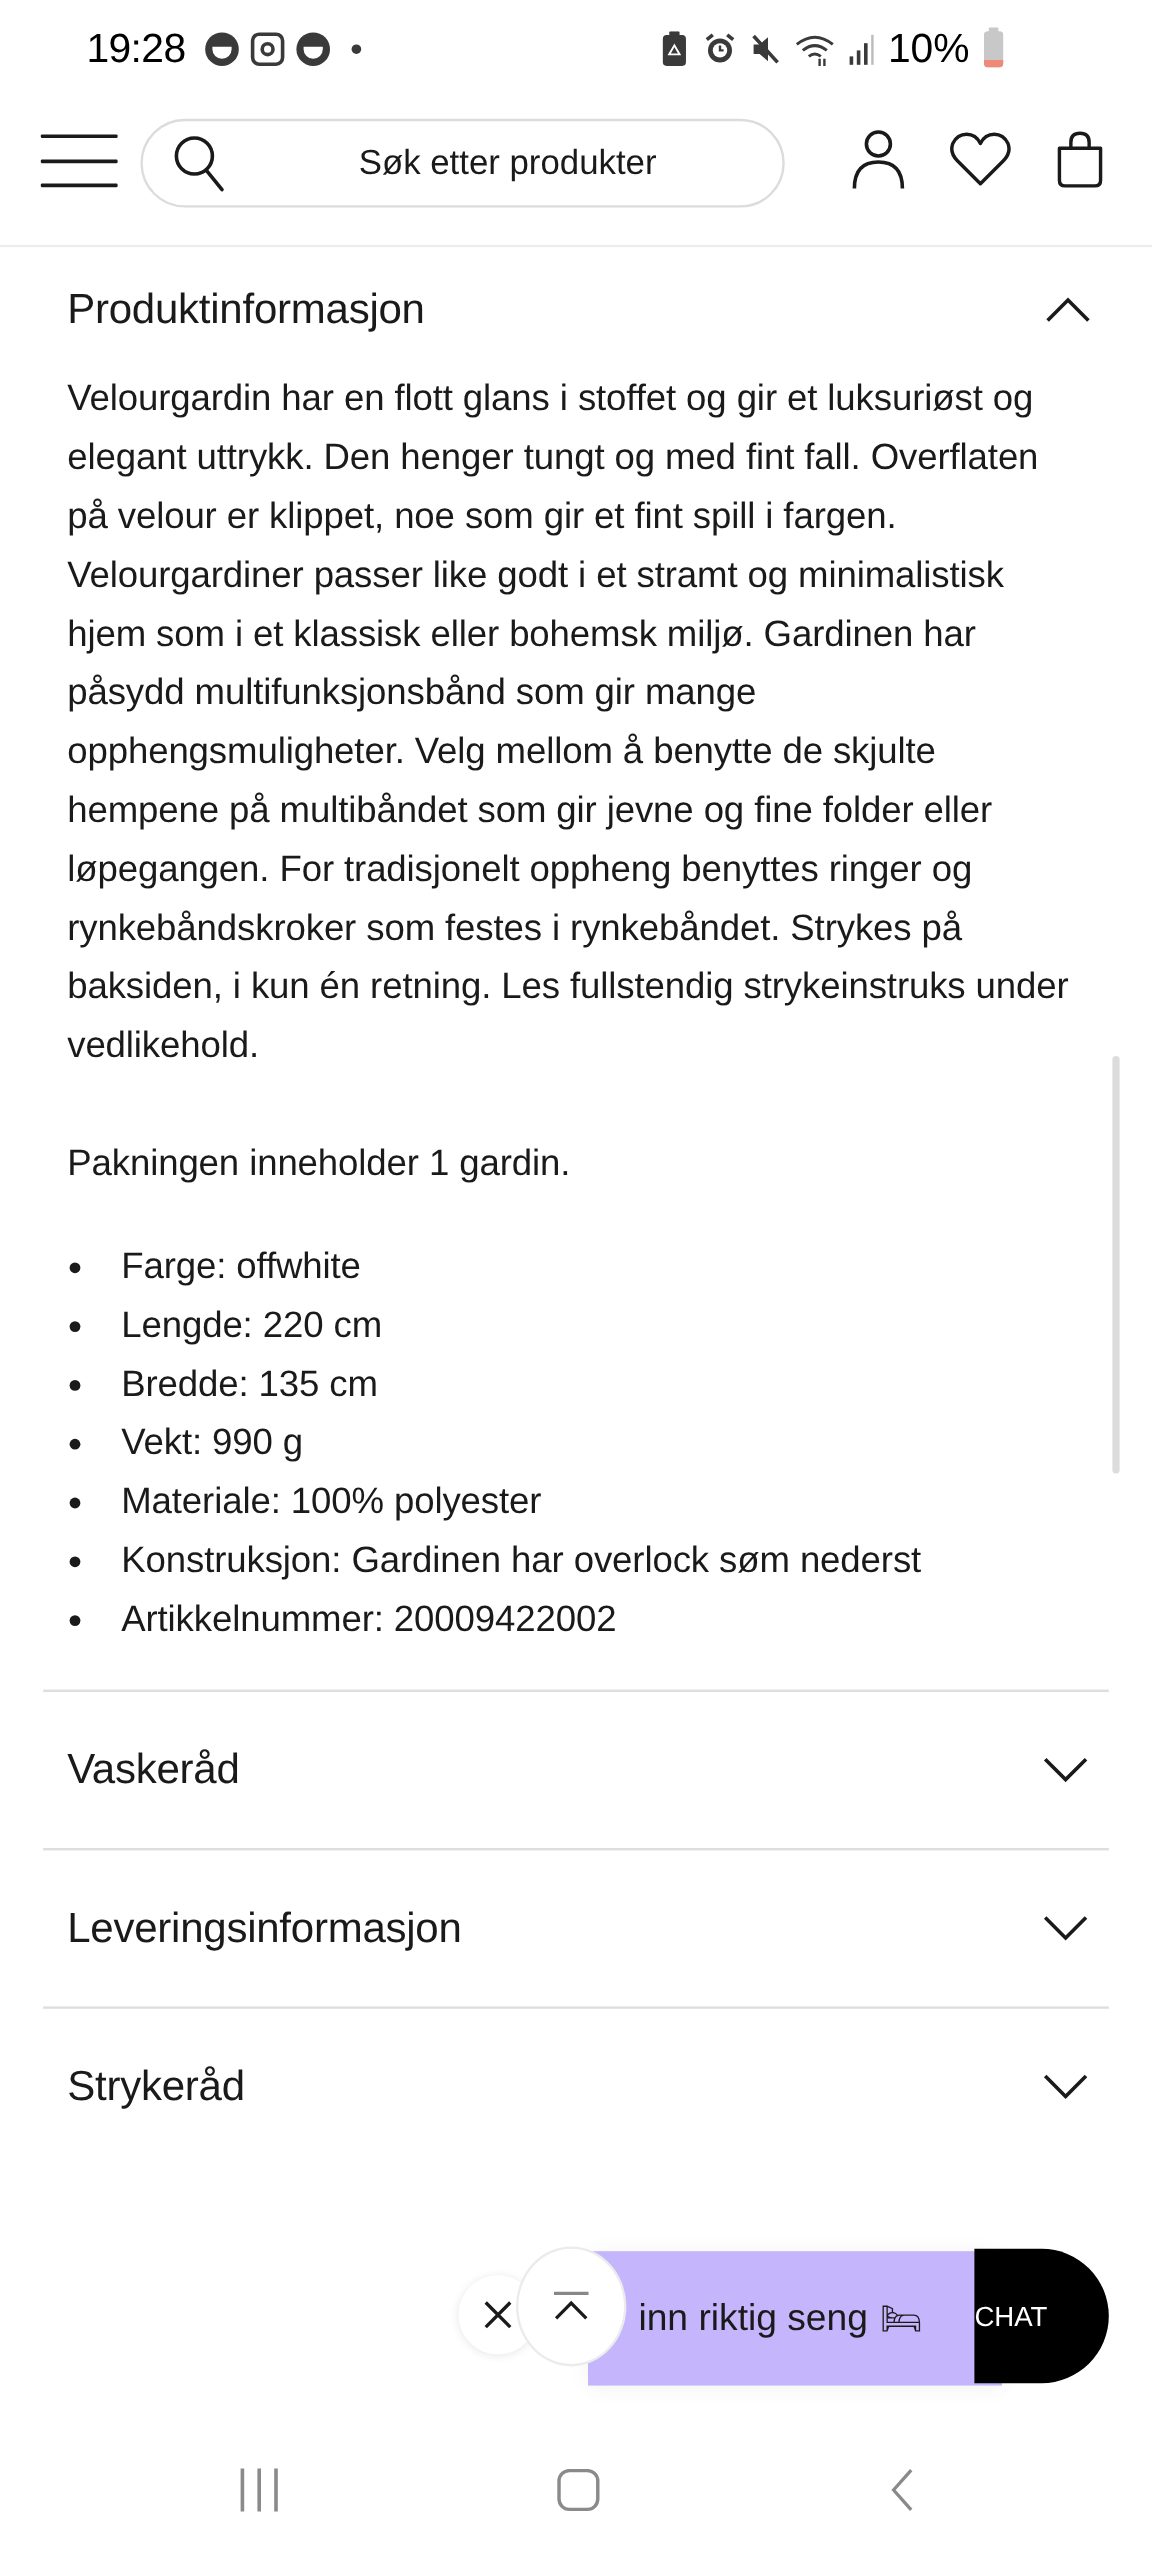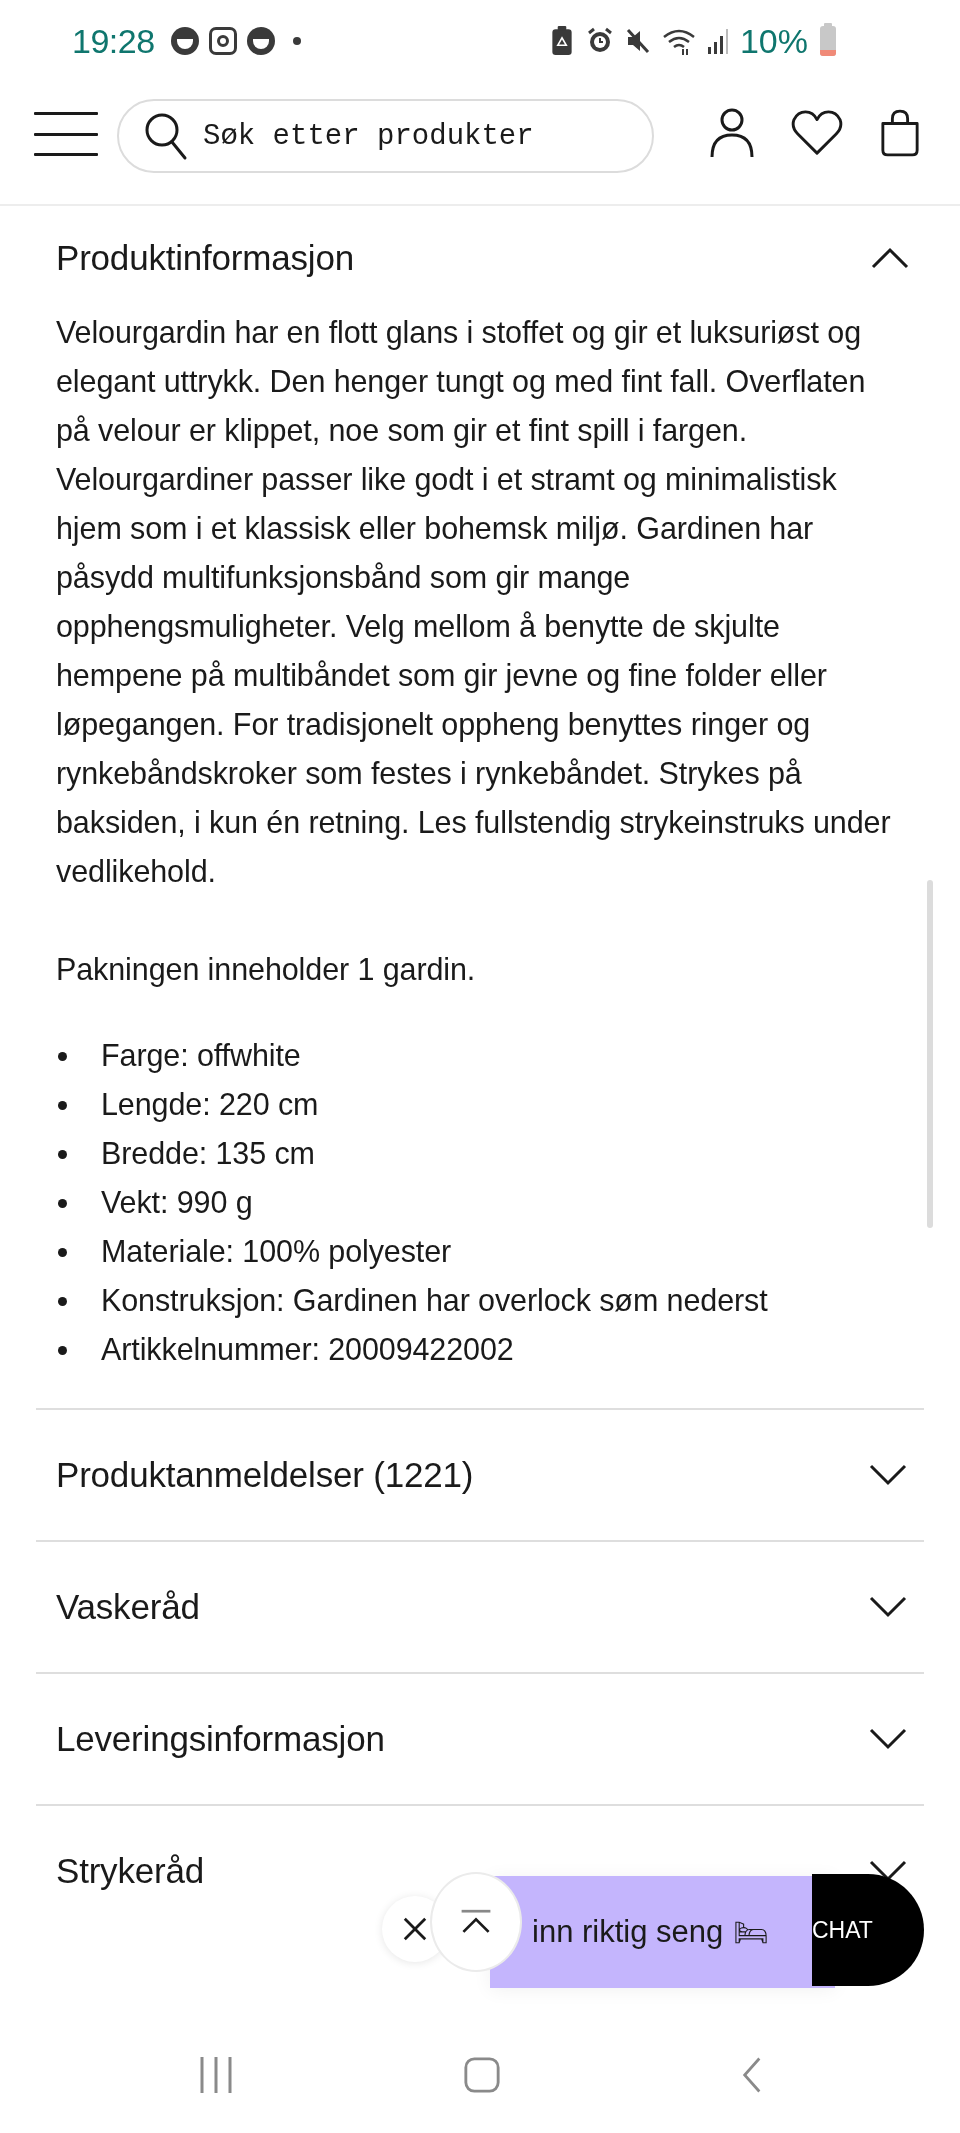--- a/index.html
+++ b/index.html
@@ -1,40 +1,40 @@
 <!DOCTYPE html>
 <html><head>
   <meta charset="utf-8">
   <style>
     * { box-sizing: border-box; margin: 0; padding: 0; }
     html, body { width: 960px; height: 2133px; overflow: hidden; background: #ffffff; }
     body { font-family: "Liberation Sans", "DejaVu Sans", sans-serif; color: #1a1a1a; position: relative; }
 
     
-    .status-bar { position: absolute; top: 0; left: 0; width: 876px; height: 82px; display: flex; align-items: center; justify-content: space-between; padding: 0 40px 0 72px; color: #0f766e; }
+    .status-bar { position: absolute; top: 0; left: 0; width: 876px; height: 82px; display: flex; align-items: center; justify-content: space-between; padding: 0 40px 0 72px; color: #000000; }
     .status-left { display: flex; align-items: center; gap: 10px; font-size: 34px; }
     .status-left .time { margin-right: 6px; letter-spacing: -0.5px; }
     .sb-dot-icon { width: 28px; height: 28px; border-radius: 50%; background: #3a3a3a; position: relative; display: inline-block; }
     .sb-dot-icon::after { content: ""; position: absolute; left: 6px; top: 12px; width: 16px; height: 10px; border-bottom-left-radius: 10px; border-bottom-right-radius: 10px; background: #fff; }
     .sb-insta { width: 28px; height: 28px; border: 3px solid #3a3a3a; border-radius: 7px; position: relative; display: inline-block; }
     .sb-insta::after { content: ""; position: absolute; left: 5px; top: 5px; width: 12px; height: 12px; border: 3px solid #3a3a3a; border-radius: 50%; box-sizing: border-box; }
     .sb-small-dot { width: 8px; height: 8px; border-radius: 50%; background: #3a3a3a; display: inline-block; margin-left: 8px; }
     .status-right { display: flex; align-items: center; gap: 10px; font-size: 34px; }
     .sb-icon { display: inline-block; width: 28px; height: 30px; }
     .battery { width: 16px; height: 30px; border-radius: 3px; background: #c8c8c8; position: relative; display: inline-block; margin-left: 2px; }
     .battery::before { content: ""; position: absolute; top: -3px; left: 4px; width: 8px; height: 4px; background: #c8c8c8; border-radius: 1px; }
     .battery::after { content: ""; position: absolute; bottom: 0; left: 0; width: 16px; height: 6px; background: #f08a78; border-radius: 0 0 3px 3px; }
 
     
     .header { position: absolute; top: 82px; left: 0; width: 960px; height: 124px; display: flex; align-items: center; border-bottom: 2px solid #ededed; }
     .menu-btn { position: absolute; left: 34px; top: 30px; width: 64px; height: 44px; display: flex; flex-direction: column; justify-content: space-between; cursor: pointer; }
     .menu-btn span { display: block; height: 3px; background: #1a1a1a; border-radius: 1px; }
     .search-box { position: absolute; left: 117px; top: 17px; width: 537px; height: 74px; border: 2px solid #dcdcdc; border-radius: 40px; display: flex; align-items: center; padding-left: 24px; }
     .search-box svg { width: 46px; height: 50px; }
-    .search-box input { border: none; outline: none; font-family: Liberation Mono, monospace; font-size: 29px; color: #000000; margin-left: 14px; width: 440px; background: transparent; }
+    .search-box input { border: none; outline: none; font-family: Liberation Sans, sans-serif; font-size: 29px; color: #000000; margin-left: 14px; width: 440px; background: transparent; text-align: center; }
     .search-box input::placeholder { color: #1a1a1a; }
     .hdr-icon { position: absolute; top: 20px; width: 56px; height: 62px; display: flex; align-items: center; justify-content: center; cursor: pointer; }
 
     
     .content { position: absolute; top: 208px; left: 0; width: 960px; }
     .acc-open-header { height: 100px; display: flex; align-items: center; justify-content: space-between; padding: 0 50px 0 56px; }
     .acc-title { font-size: 35px; color: #1a1a1a; letter-spacing: -0.2px; }
     .chevron { width: 40px; height: 24px; }
     .acc-body { padding: 0 56px; font-size: 30.5px; line-height: 49px; color: #1a1a1a; letter-spacing: -0.1px; }
     .acc-body p.desc { width: 848px; }
@@ -153,26 +153,20 @@
       <li>Lengde: 220 cm</li>
       <li>Bredde: 135 cm</li>
       <li>Vekt: 990 g</li>
       <li>Materiale: 100% polyester</li>
       <li>Konstruksjon: Gardinen har overlock søm nederst</li>
       <li>Artikkelnummer: 20009422002</li>
     </ul>
   </div>
 
   <div class="acc-list">
-    <div class="acc-item">
-      <span class="acc-title">Produktanmeldelser (1221)</span>
-      <svg class="chevron" viewBox="0 0 40 24">
-          <path d="M3 3 L20 20 L37 3" stroke="#1a1a1a" stroke-width="3" fill="none"></path>
-        </svg>
-    </div>
     <div class="acc-item">
       <span class="acc-title">Vaskeråd</span>
       <svg class="chevron" viewBox="0 0 40 24">
           <path d="M3 3 L20 20 L37 3" stroke="#1a1a1a" stroke-width="3" fill="none"></path>
         </svg>
     </div>
     <div class="acc-item">
       <span class="acc-title">Leveringsinformasjon</span>
       <svg class="chevron" viewBox="0 0 40 24">
           <path d="M3 3 L20 20 L37 3" stroke="#1a1a1a" stroke-width="3" fill="none"></path>

